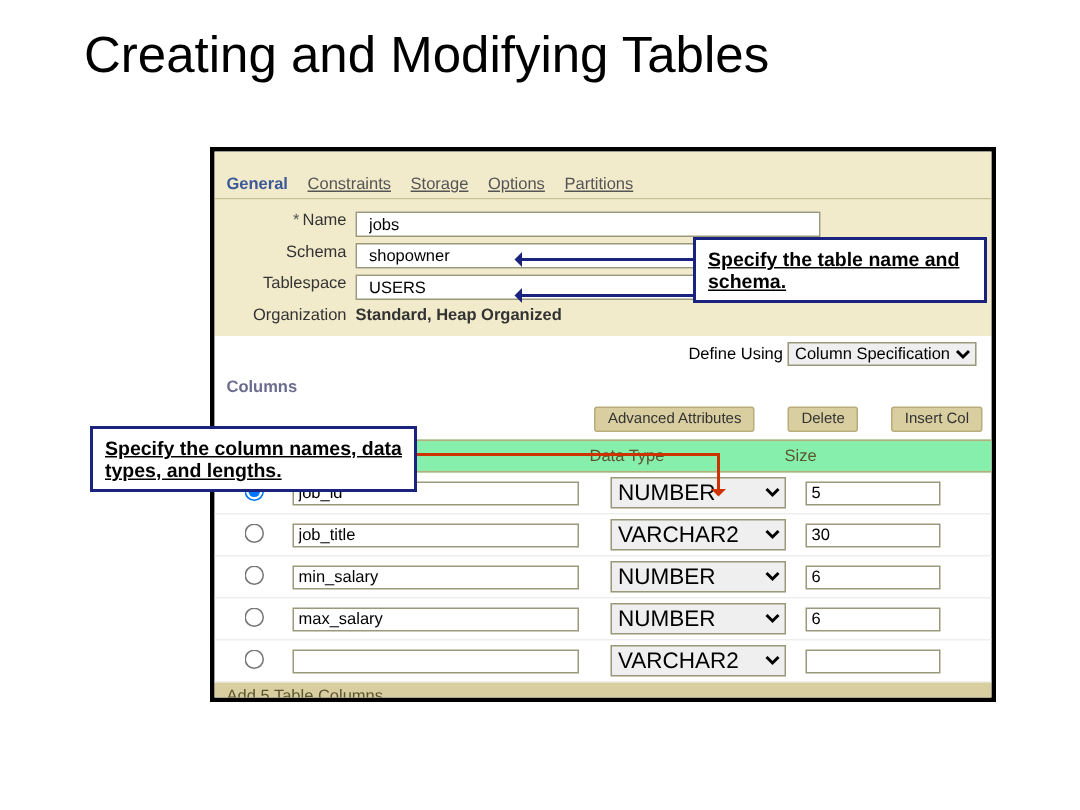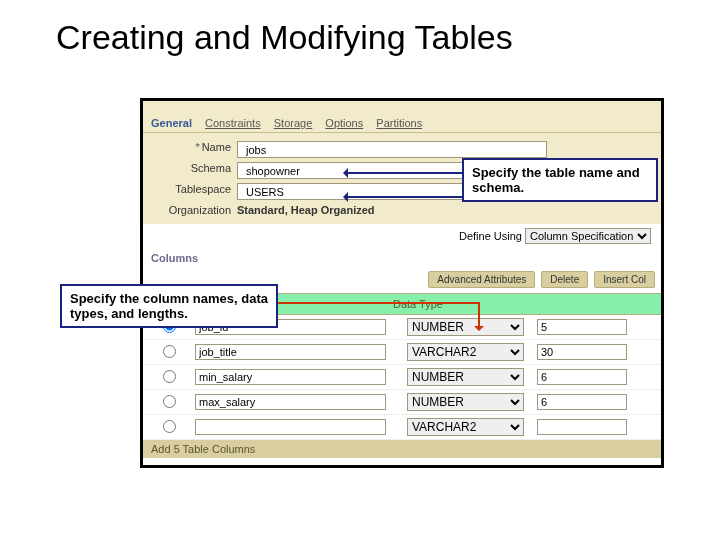--- a/index.html
+++ b/index.html
@@ -94,21 +94,21 @@
   }
   .section-hdr {
     color: #6b6b8f;
     font-weight: bold;
     padding: 4px 8px 2px 8px;
     background: #fff;
   }
   .btnbar {
     display: flex;
     justify-content: flex-end;
-    gap: 6px;
+    gap: 22px;
     padding: 5px 6px;
     background: #fff;
   }
   .btn {
     background: #d9ce9f;
     border: 1px solid #b7ac7a;
     border-radius: 2px;
     font-size: 10px;
     padding: 2px 8px;
     color: #333;
@@ -141,40 +141,41 @@
   .grow .gc-type { width: 130px; }
   .grow .gc-size { width: 100px; }
   .grow input[type=text] {
     width: 90%;
     height: 16px;
     border: 1px solid #9a9a7a;
     font-size: 11px;
     padding: 0 3px;
   }
   .grow select {
-    font-size: 12px;
+    font-size: 15px;
     border: 1px solid #9a9a7a;
     width: 90%;
   }
   .grow input[type=radio] { margin: 0; }
   .footer {
     background: #d9ce9f;
     padding: 3px 8px;
     color: #5a5630;
     cursor: pointer;
   }
   .callout {
     position: absolute;
     background: #fff;
     border: 2px solid #1a237e;
     padding: 5px 8px;
     font-size: 13px;
     font-weight: bold;
     color: #000;
     z-index: 20;
+    text-decoration: underline;
   }
   .callout1 { left: 462px; top: 158px; width: 196px; }
   .callout2 { left: 60px;  top: 284px; width: 218px; }
   .arrow-h {
     position: absolute;
     height: 2px;
     background: #1a237e;
     z-index: 15;
   }
   .arrow-h::before {
@@ -257,20 +258,21 @@
     <button class="btn">Advanced Attributes</button>
     <button class="btn">Delete</button>
     <button class="btn">Insert Col</button>
   </div>
 
   <div class="grid">
     <div class="ghdr">
       <div class="gc-sel">Select</div>
       <div class="gc-name">Name</div>
       <div class="gc-type">Data Type</div>
+      <div class="gc-size">Size</div>
     </div>
 
     <div class="grow">
       <div class="gc-sel"><input type="radio" checked="" style=""></div>
       <div class="gc-name"><input type="text" value="job_id" style=""></div>
       <div class="gc-type"><select><option>NUMBER</option></select></div>
       <div class="gc-size"><input type="text" value="5" style=""></div>
     </div>
     <div class="grow">
       <div class="gc-sel"><input type="radio" style=""></div>

